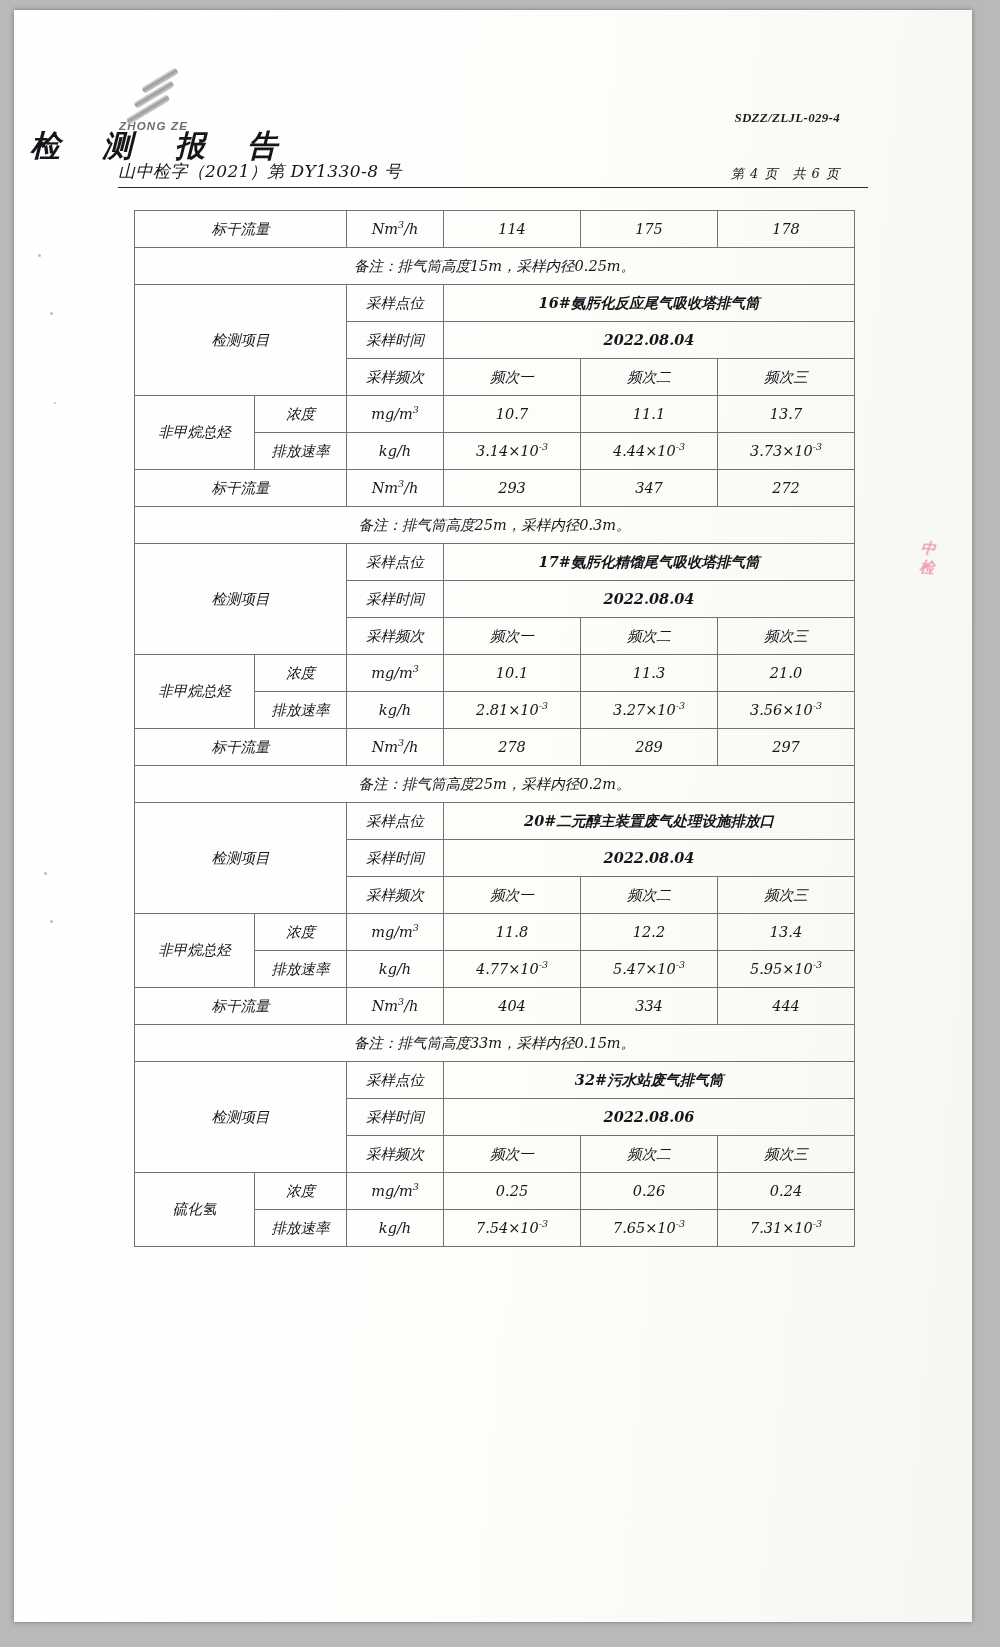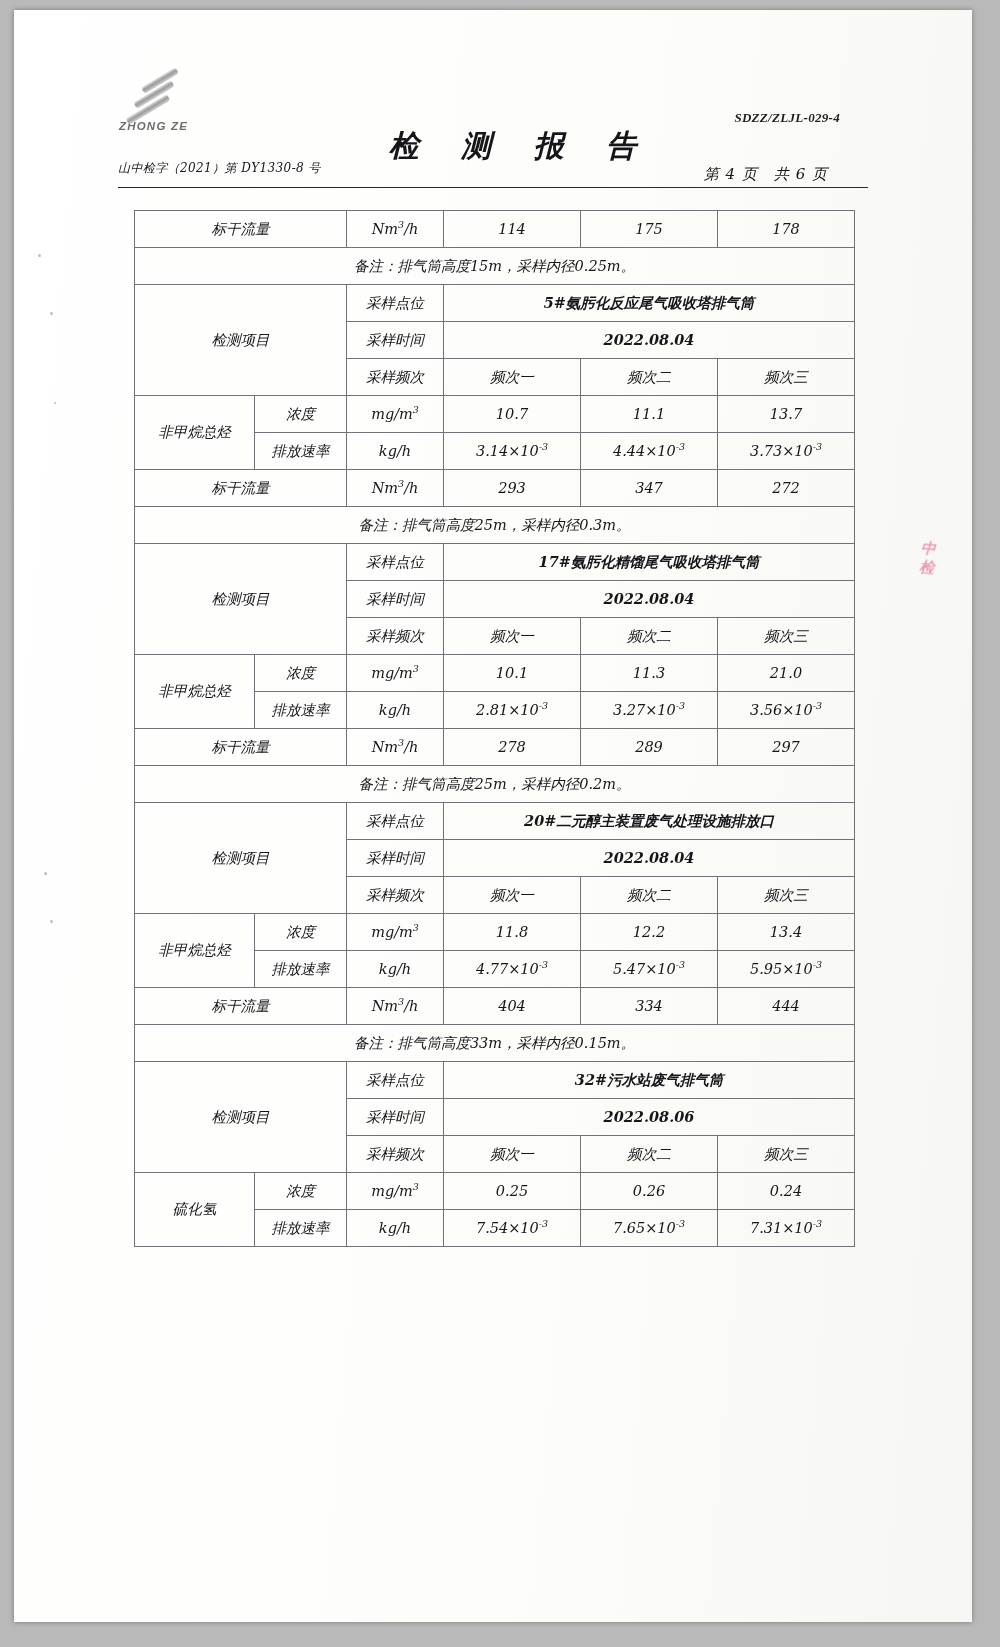--- a/index.html
+++ b/index.html
@@ -37,38 +37,37 @@
     font-family:"Liberation Sans","DejaVu Sans",sans-serif;
     font-size:11.5px;font-weight:700;letter-spacing:1.2px;
     color:#6d6d6d;margin-top:4px;text-align:left;padding-left:1px;
   }
   .doc-code{
     position:absolute;right:132px;top:100px;
     font-family:"Liberation Serif","DejaVu Serif",serif;
     font-weight:700;font-size:13px;color:#1d1d1f;letter-spacing:.3px;
   }
   .big-title{
-    position:absolute;left:0;right:0;top:116px;text-align:center;
+    position:absolute;left:0;right:0;top:116px;text-align:left;
     font-size:30px;font-weight:700;letter-spacing:16px;
     color:#15161a;text-indent:16px;
     font-family:"DejaVu Serif","Liberation Serif",serif;
-    margin-left:39px;
   }
   .rule{
     position:absolute;left:104px;right:104px;top:177px;
     border-bottom:1.6px solid #2a2a2c;
   }
   .subline-left{
     position:absolute;left:104px;top:150px;
-    font-size:12px;color:#15161a;letter-spacing:.4px;
+    font-size:17px;color:#15161a;letter-spacing:.4px;
     font-family:"DejaVu Serif","Liberation Serif",serif;
   }
   .subline-right{
-    position:absolute;right:144px;top:155px;
-    font-size:15px;color:#15161a;letter-spacing:1px;
+    position:absolute;right:132px;top:155px;
+    font-size:13px;color:#15161a;letter-spacing:1px;
     font-family:"DejaVu Serif","Liberation Serif",serif;
   }
   
   .tbl-wrap{position:absolute;left:120px;top:200px;width:720px;}
   table.rpt{
     border-collapse:collapse;width:720px;
     table-layout:fixed;
     font-family:"DejaVu Serif","Liberation Serif",serif;
     color:#15161a;
   }
@@ -150,21 +149,21 @@
             <td>114</td>
             <td>175</td>
             <td>178</td>
           </tr>
           <tr>
             <td class="note" colspan="6">备注：排气筒高度15m，采样内径0.25m。</td>
           </tr>
           <tr>
             <td class="lbl" rowspan="3" colspan="2">检测项目</td>
             <td class="lbl">采样点位</td>
-            <td class="bold" colspan="3">5#氨肟化反应尾气吸收塔排气筒</td>
+            <td class="bold" colspan="3">16#氨肟化反应尾气吸收塔排气筒</td>
           </tr>
           <tr>
             <td class="lbl">采样时间</td>
             <td class="bold" colspan="3">2022.08.04</td>
           </tr>
           <tr>
             <td class="lbl">采样频次</td>
             <td>频次一</td>
             <td>频次二</td>
             <td>频次三</td>

